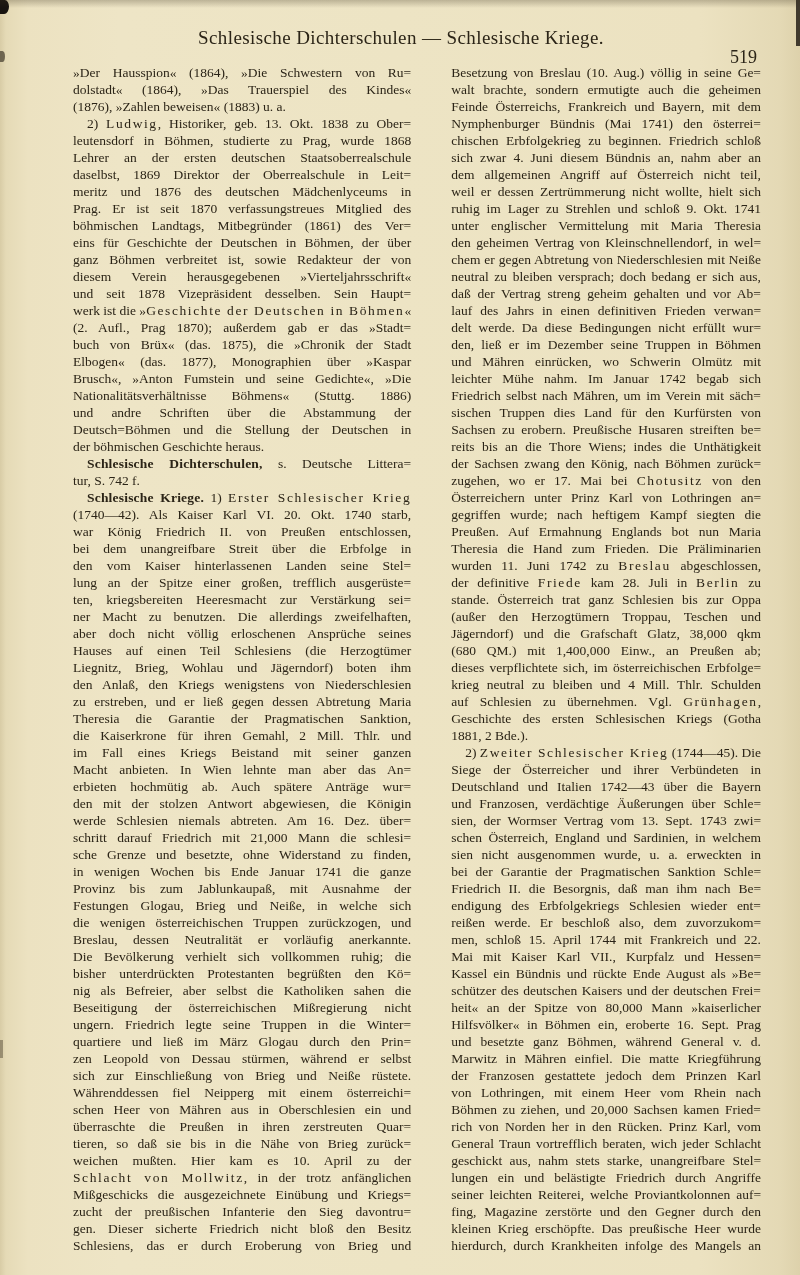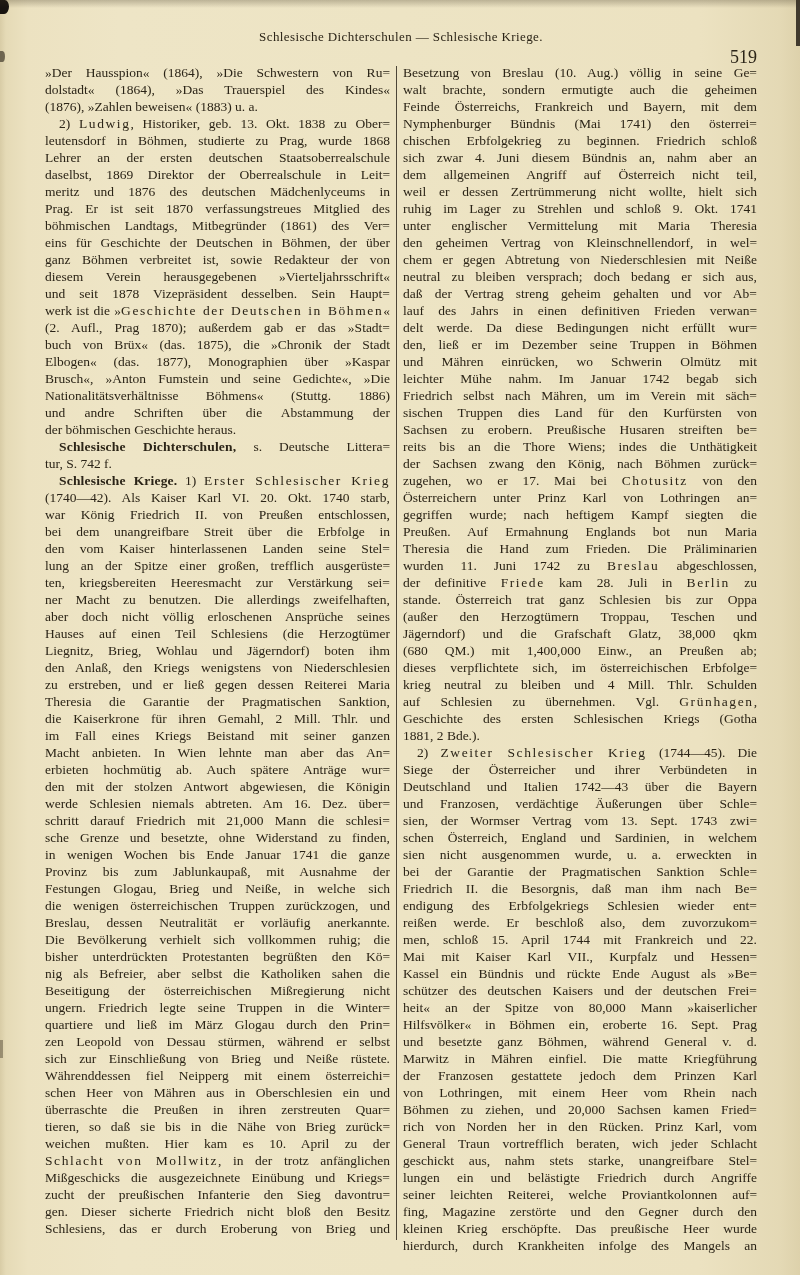--- a/index.html
+++ b/index.html
@@ -25,37 +25,37 @@
     pointer-events:none;
   }
   .header{
     position:relative;
     margin:0 43px 0 45px;
     padding-top:27px;
     height:25px;
     text-align:center;
   }
   .running-title{
-    font-size:13px;
+    font-size:19px;
     letter-spacing:.4px;
     white-space:nowrap;
     text-align:right;
   }
   .page-number{
     position:absolute;
     right:0;top:27px;
     font-size:18px;
     margin-top:20px;
   }
   .columns{
     display:flex;
     margin:12px 43px 0 45px;
     align-items:stretch;
   }
-  .col{font-size:13.5px;line-height:17px;}
+  .col{font-size:13.5px;line-height:17px;margin-left:28px;}
   .col-left{width:345px;}
   .col-right{width:354px;}
   .divider{
     width:1px;
     margin:2px 6px 14px 6px;
     background:var(--divider);
   }
   .line{
     height:17px;
     text-align:justify;
@@ -103,36 +103,37 @@
         <div class="line">ganz Böhmen verbreitet ist, sowie Redakteur der von</div>
         <div class="line">diesem Verein herausgegebenen »Vierteljahrsschrift«</div>
         <div class="line">und seit 1878 Vizepräsident desselben. Sein Haupt=</div>
         <div class="line">werk ist die »<span class="sp">Geschichte der Deutschen in Böhmen</span>«</div>
         <div class="line">(2. Aufl., Prag 1870); außerdem gab er das »Stadt=</div>
         <div class="line">buch von Brüx« (das. 1875), die »Chronik der Stadt</div>
         <div class="line">Elbogen« (das. 1877), Monographien über »Kaspar</div>
         <div class="line">Brusch«, »Anton Fumstein und seine Gedichte«, »Die</div>
         <div class="line">Nationalitätsverhältnisse Böhmens« (Stuttg. 1886)</div>
         <div class="line">und andre Schriften über die Abstammung der</div>
+        <div class="line">Deutsch=Böhmen und die Stellung der Deutschen in</div>
         <div class="line end">der böhmischen Geschichte heraus.</div>
         <div class="line ind"><span class="head">Schlesische Dichterschulen,</span> s. Deutsche Littera=</div>
         <div class="line end">tur, S. 742 f.</div>
         <div class="line ind"><span class="head">Schlesische Kriege.</span> 1) <span class="sp">Erster Schlesischer Krieg</span></div>
         <div class="line">(1740—42). Als Kaiser Karl VI. 20. Okt. 1740 starb,</div>
         <div class="line">war König Friedrich II. von Preußen entschlossen,</div>
         <div class="line">bei dem unangreifbare Streit über die Erbfolge in</div>
         <div class="line">den vom Kaiser hinterlassenen Landen seine Stel=</div>
         <div class="line">lung an der Spitze einer großen, trefflich ausgerüste=</div>
         <div class="line">ten, kriegsbereiten Heeresmacht zur Verstärkung sei=</div>
         <div class="line">ner Macht zu benutzen. Die allerdings zweifelhaften,</div>
         <div class="line">aber doch nicht völlig erloschenen Ansprüche seines</div>
         <div class="line">Hauses auf einen Teil Schlesiens (die Herzogtümer</div>
         <div class="line">Liegnitz, Brieg, Wohlau und Jägerndorf) boten ihm</div>
         <div class="line">den Anlaß, den Kriegs wenigstens von Niederschlesien</div>
-        <div class="line">zu erstreben, und er ließ gegen dessen Reiterei Maria</div>
+        <div class="line">zu erstreben, und er ließ gegen dessen Abtretung Maria</div>
         <div class="line">Theresia die Garantie der Pragmatischen Sanktion,</div>
         <div class="line">die Kaiserkrone für ihren Gemahl, 2 Mill. Thlr. und</div>
         <div class="line">im Fall eines Kriegs Beistand mit seiner ganzen</div>
         <div class="line">Macht anbieten. In Wien lehnte man aber das An=</div>
         <div class="line">erbieten hochmütig ab. Auch spätere Anträge wur=</div>
         <div class="line">den mit der stolzen Antwort abgewiesen, die Königin</div>
         <div class="line">werde Schlesien niemals abtreten. Am 16. Dez. über=</div>
         <div class="line">schritt darauf Friedrich mit 21,000 Mann die schlesi=</div>
         <div class="line">sche Grenze und besetzte, ohne Widerstand zu finden,</div>
         <div class="line">in wenigen Wochen bis Ende Januar 1741 die ganze</div>

